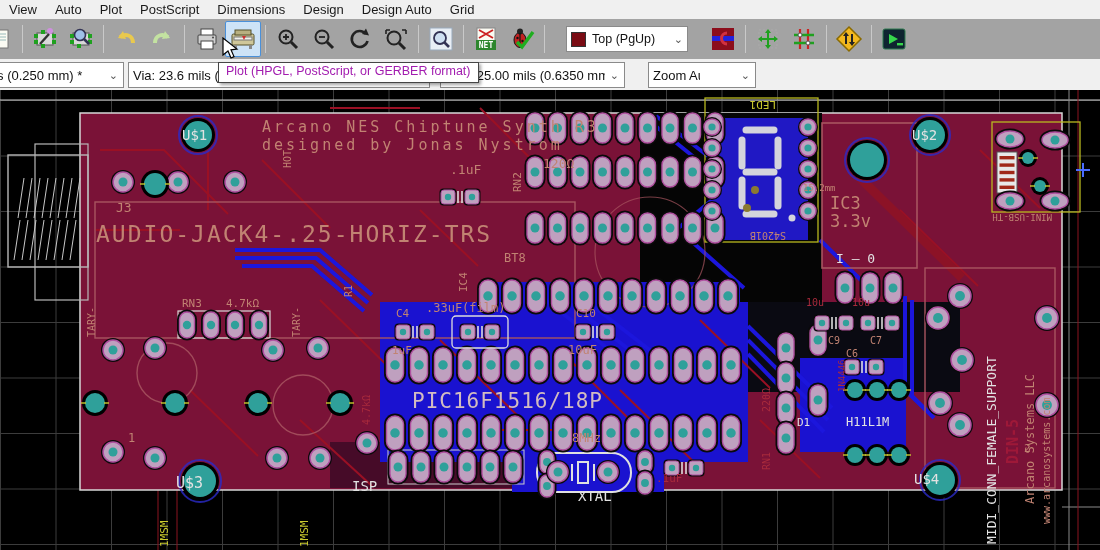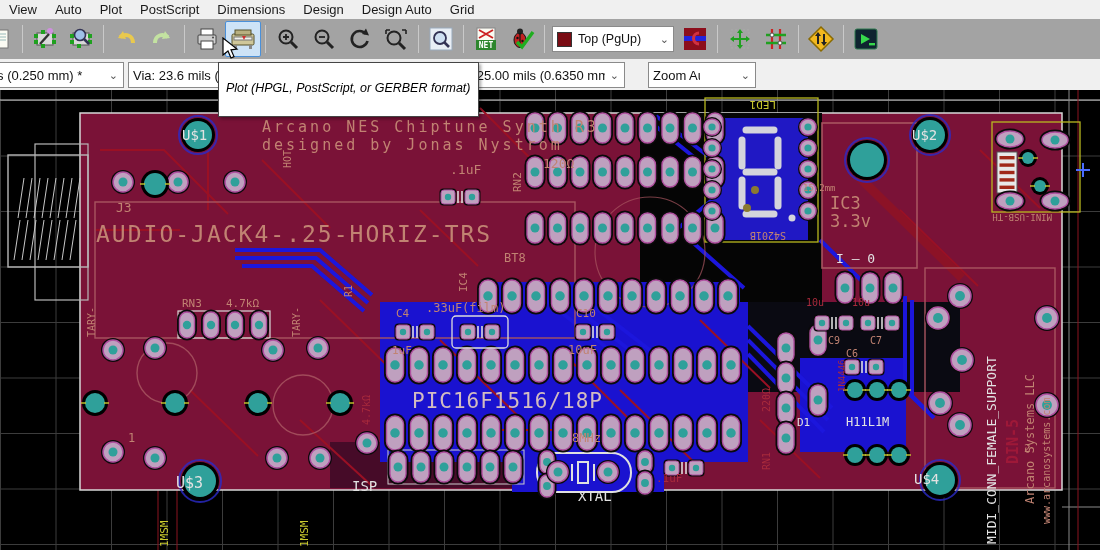--- a/index.html
+++ b/index.html
@@ -10,33 +10,33 @@
     display:flex;align-items:center;font-size:13px;color:#1a1a1a;}
   .menubar span{padding:0 9px;cursor:default;}
   
   .toolbar{position:absolute;left:0;top:19px;width:1100px;height:40px;background:#a3a3a3;
     display:flex;align-items:center;}
   .tbtn{width:34px;height:34px;display:flex;align-items:center;justify-content:center;
     border:1px solid transparent;flex:0 0 auto;position:relative;}
   .tbtn.sel{background:#cde3f7;border:1px solid #4a90d9;border-radius:2px;}
   .tsep{width:1px;height:28px;background:#c9c9c9;margin:0 4px;flex:0 0 auto;}
   .layercombo{height:24px;background:#fff;border:1px solid #8a8a8a;display:flex;
-    align-items:center;font-size:12.5px;color:#111;padding:0 4px;margin:0 3px;flex:0 0 auto;width:112px;}
+    align-items:center;font-size:12.5px;color:#111;padding:0 4px;margin:0 17px;flex:0 0 auto;width:112px;}
   .layercombo .sw{width:13px;height:13px;background:#7a0c14;border:1px solid #333;margin-right:6px;flex:0 0 auto;}
   .layercombo .chev{margin-left:auto;color:#555;font-size:11px;}
   
   .params{position:absolute;left:0;top:59px;width:1100px;height:31px;background:#f0f0f0;
     border-bottom:1px solid #b9b9b9;}
   .combo{position:absolute;top:3px;height:24px;background:#fff;border:1px solid #8a8a8a;
     font-size:13px;color:#111;display:flex;align-items:center;white-space:nowrap;overflow:hidden;}
   .combo .val{padding:0 4px;overflow:hidden;}
   .combo .chev{margin-left:auto;color:#555;font-size:11px;padding:0 5px;flex:0 0 auto;}
   .tooltip{position:absolute;left:218px;top:3px;height:17px;background:#ffffff;border:1px solid #454545;
-    font-size:12.5px;color:#000000;padding:18px 7px;z-index:40;box-shadow:2px 2px 3px rgba(0,0,0,.35);
-    white-space:nowrap;font-style:italic;}
+    font-size:12.5px;color:#a21caf;padding:1px 7px;z-index:40;box-shadow:2px 2px 3px rgba(0,0,0,.35);
+    white-space:nowrap;}
   
   .canvas{position:absolute;left:0;top:90px;width:1100px;height:460px;background:#000;}
   svg text{font-family:"DejaVu Sans Mono",monospace;}
   .cursor{position:absolute;left:222px;top:37px;z-index:60;pointer-events:none;}
 </style>
 </head>
 <body>
 
 <div id="app">
 

